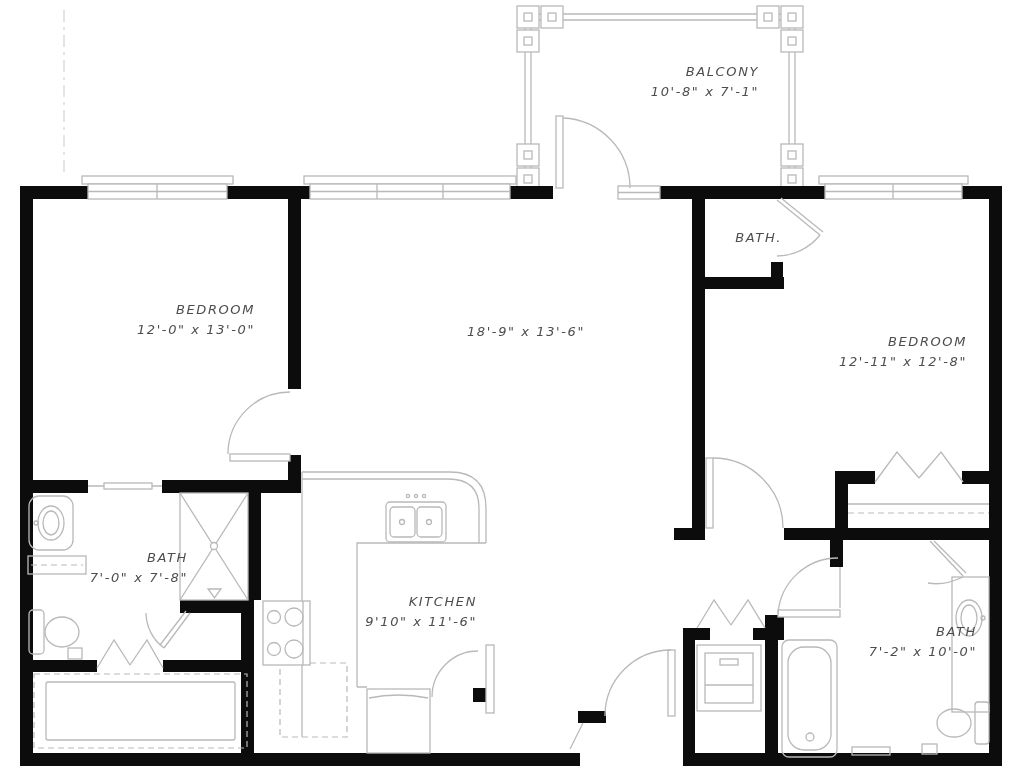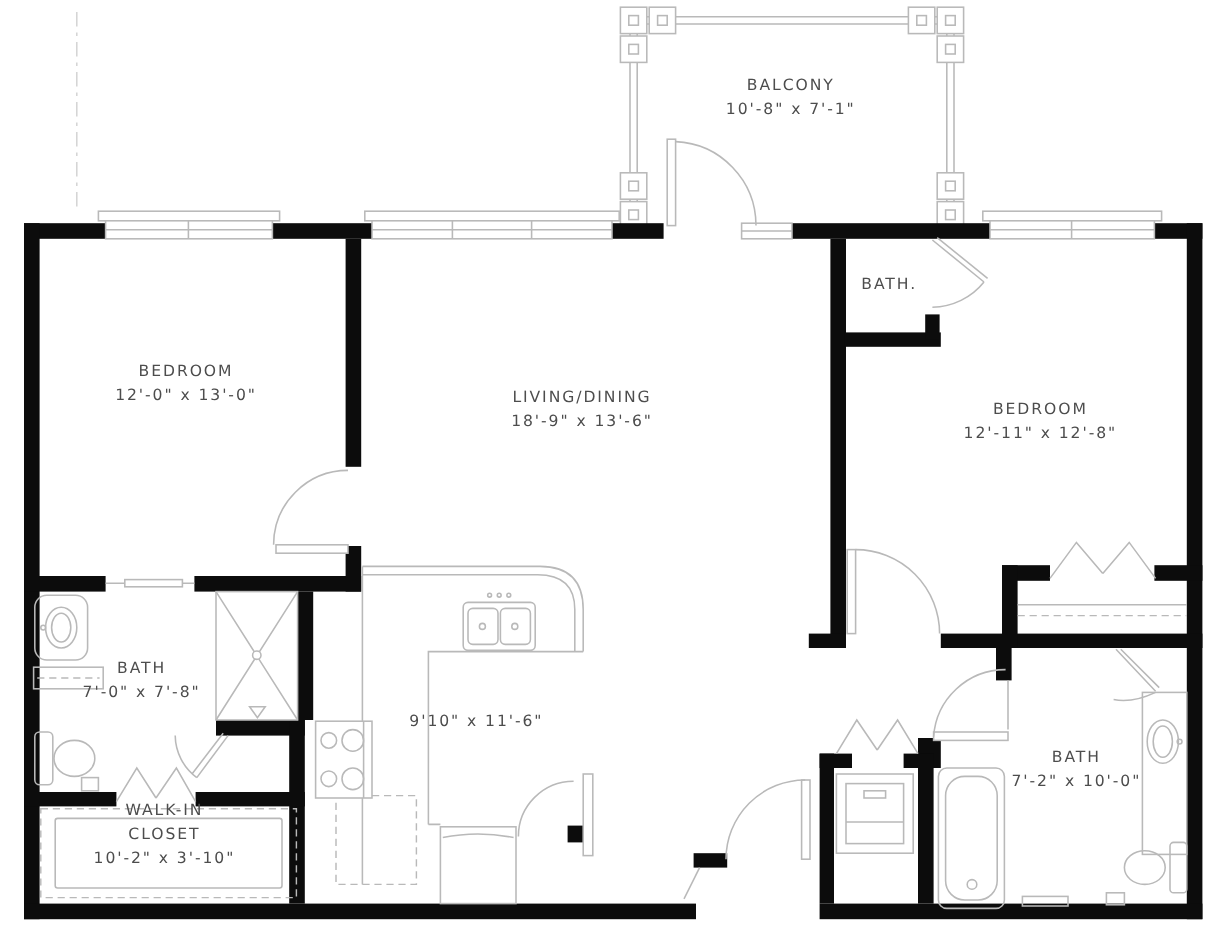--- a/index.html
+++ b/index.html
@@ -15,22 +15,22 @@
     background:var(--background);overflow:hidden;
     font-family:"DejaVu Sans",sans-serif;
   }
   .stage svg{position:absolute;left:0;top:0;}
   .wall{fill:var(--wall);stroke:none;}
   .fx{stroke:var(--fixture);fill:none;stroke-width:1.3;}
   .fxw{stroke:var(--fixture);fill:#ffffff;stroke-width:1.3;}
   .fxd{stroke:var(--fixture);fill:none;stroke-width:1.2;stroke-dasharray:6 4;}
   .fxdd{stroke:var(--fixture-light);fill:none;stroke-width:1.2;stroke-dasharray:12 5 3 5;}
   .lbl{
-    position:absolute;text-align:center;color:var(--text);
-    font-size:13px;letter-spacing:1.6px;line-height:20px;white-space:nowrap;
+    position:absolute;text-align:right;color:var(--text);
+    font-size:13px;letter-spacing:1.6px;line-height:20px;white-space:nowrap;font-style:italic;
   }
   .lbl span{display:block;}
 </style>
 </head>
 <body>
 
 <div class="stage">
 <svg width="1024" height="778" viewBox="0 0 1024 778">
 
   <path class="fxdd" d="M 64 10 V 172"></path>
@@ -250,39 +250,34 @@
 
 <div class="lbl" style="left:559px;top:62px;width:200px">
   <span>BALCONY</span>
   <span>10'-8" x 7'-1"</span>
 </div>
 <div class="lbl" style="left:55px;top:300px;width:200px">
   <span>BEDROOM</span>
   <span>12'-0" x 13'-0"</span>
 </div>
 <div class="lbl" style="left:385px;top:322px;width:200px">
-  <span>LIVING/DINING</span>
   <span>18'-9" x 13'-6"</span>
 </div>
 <div class="lbl" style="left:700px;top:228px;width:82px">
   <span>BATH.</span>
 </div>
 <div class="lbl" style="left:767px;top:332px;width:200px">
   <span>BEDROOM</span>
   <span>12'-11" x 12'-8"</span>
 </div>
 <div class="lbl" style="left:48px;top:548px;width:140px">
   <span>BATH</span>
   <span>7'-0" x 7'-8"</span>
 </div>
 <div class="lbl" style="left:317px;top:592px;width:160px">
+  <span>KITCHEN</span>
   <span>9'10" x 11'-6"</span>
-</div>
-<div class="lbl" style="left:37px;top:666px;width:200px">
-  <span>WALK-IN</span>
-  <span>CLOSET</span>
-  <span>10'-2" x 3'-10"</span>
 </div>
 <div class="lbl" style="left:817px;top:622px;width:160px">
   <span>BATH</span>
   <span>7'-2" x 10'-0"</span>
 </div>
 </div>
 
 </body></html>

